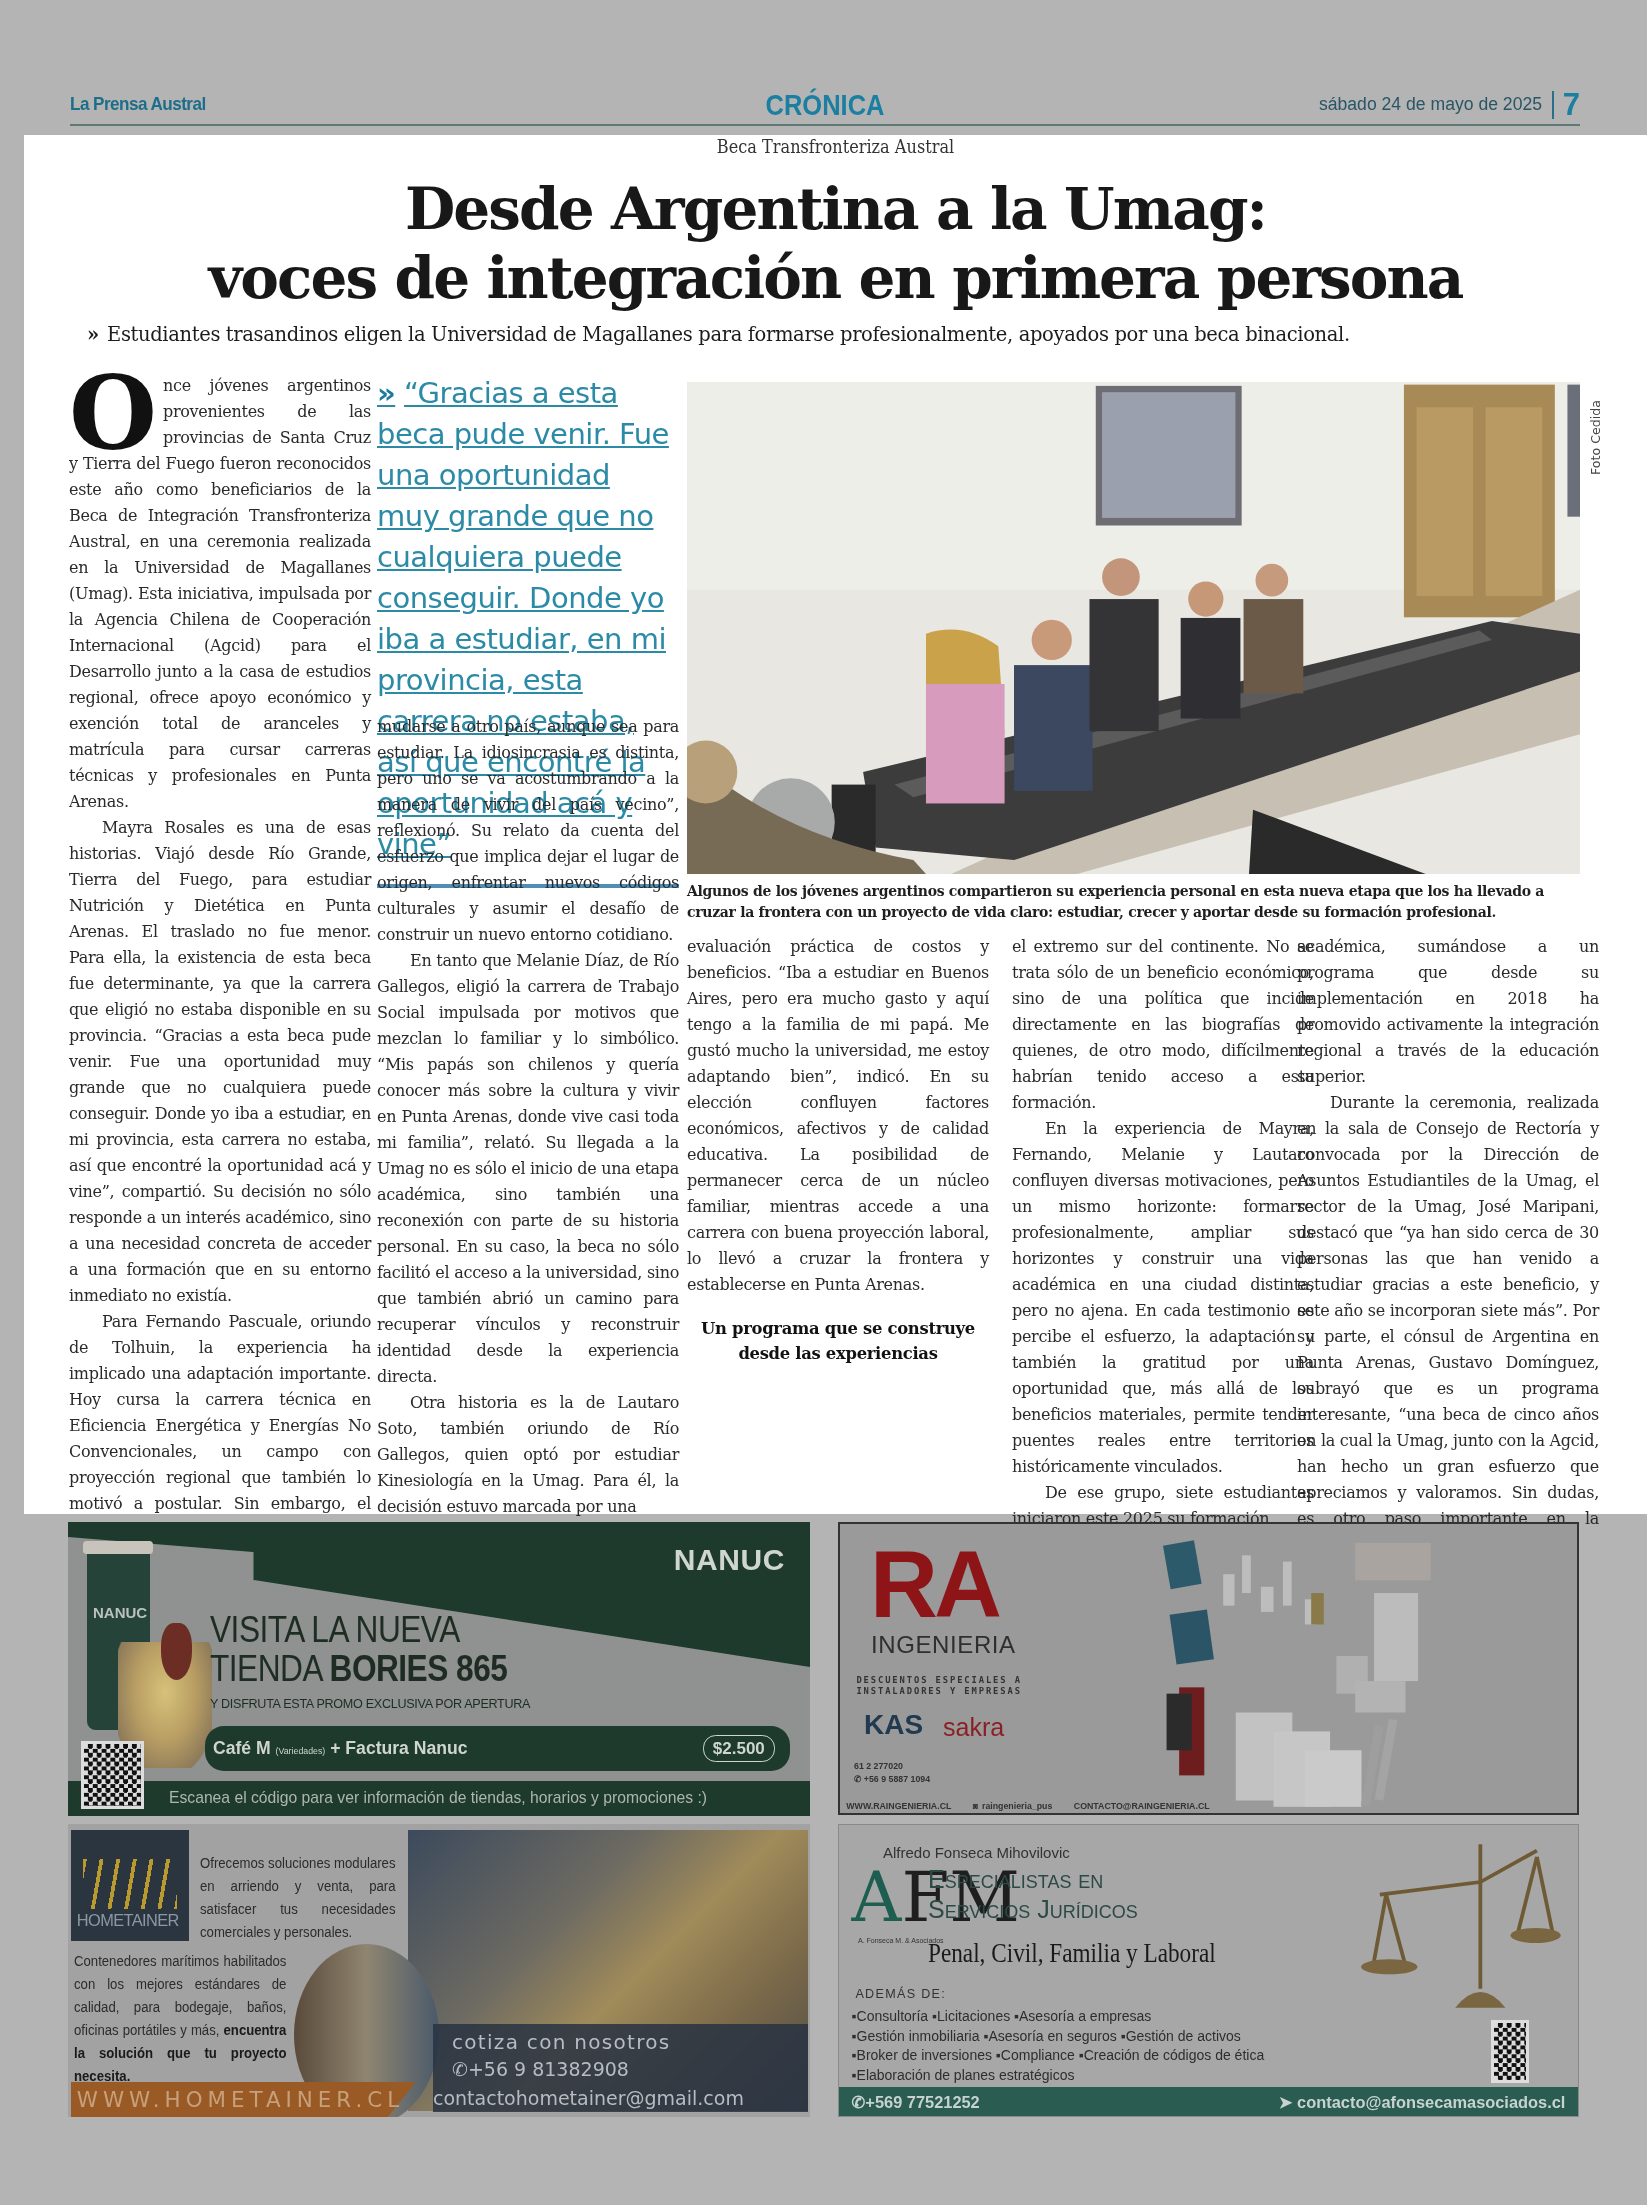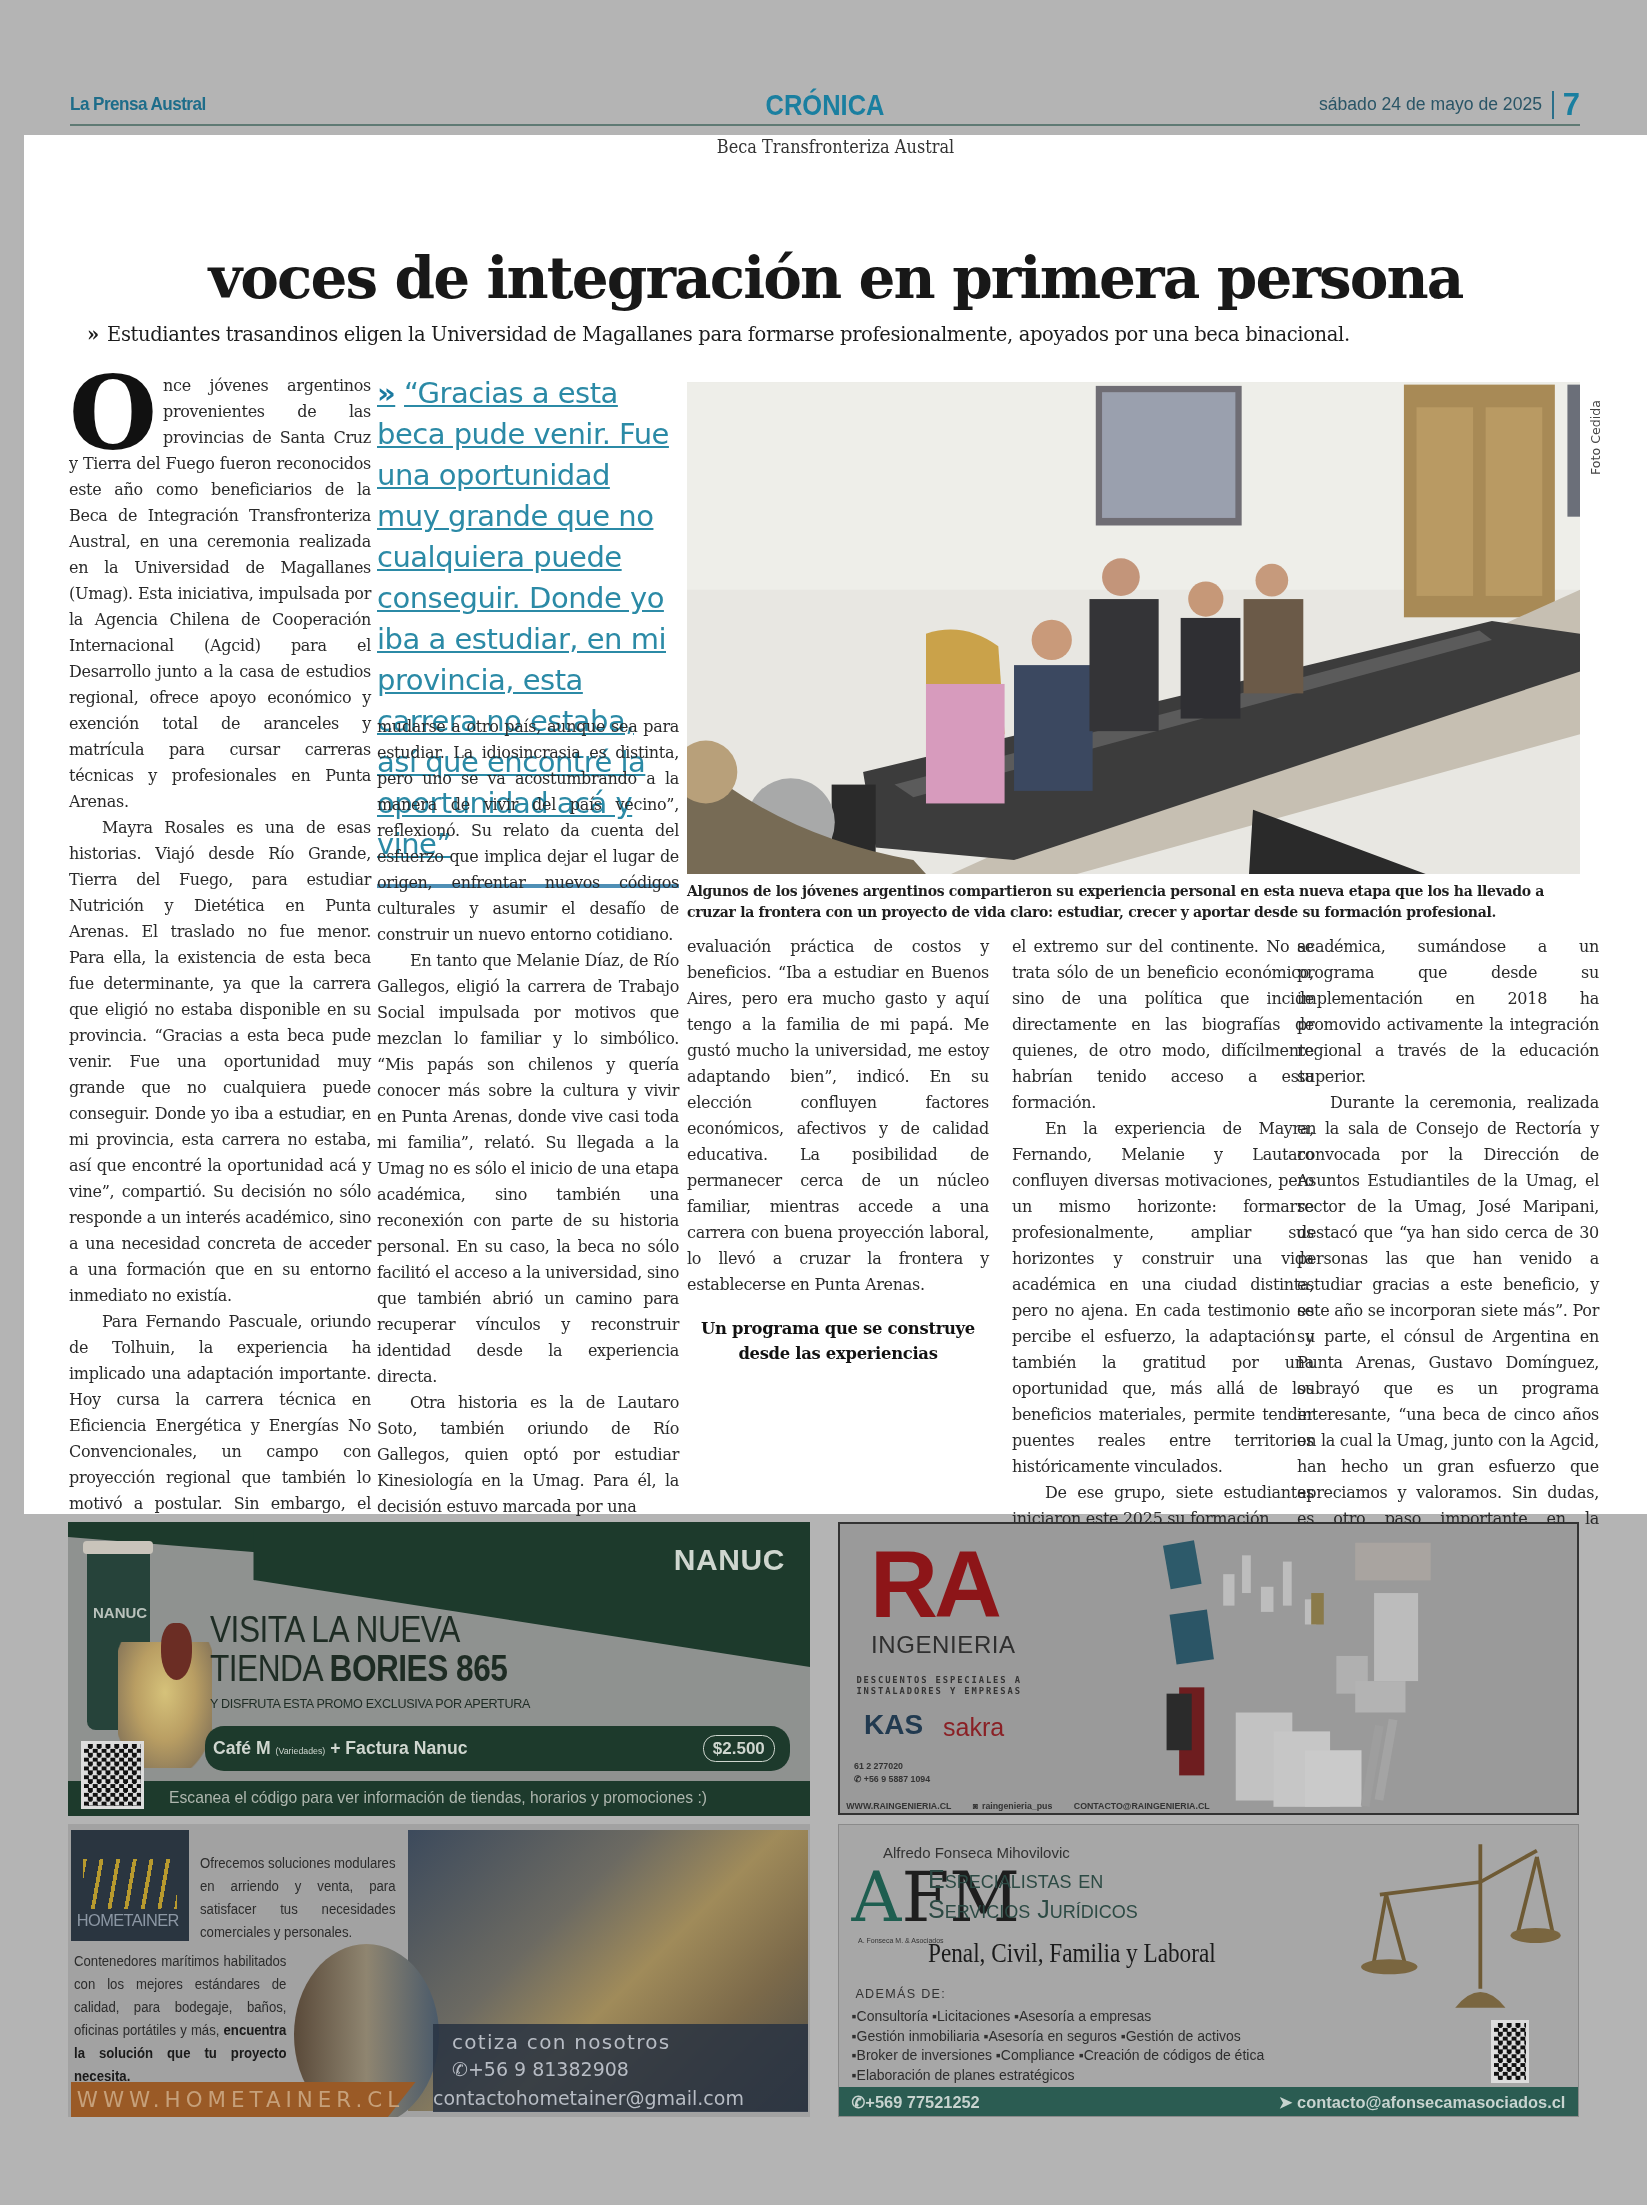--- a/index.html
+++ b/index.html
@@ -122,21 +122,21 @@
   <span class="section">CRÓNICA</span>
   <span class="date">sábado 24 de mayo de 2025</span>
   <span class="sep"></span>
   <span class="pageno">7</span>
   <div class="rule"></div>
 </header>
 
 <article class="sheet">
   <div class="kicker">Beca Transfronteriza Austral</div>
   <h1 class="headline">
-    <br>
+    <span>Desde Argentina a la Umag:</span><br>
     <span>voces de integración en primera persona</span>
   </h1>
   <div class="deck">
     <span class="chev">»</span><span>Estudiantes trasandinos eligen la Universidad de Magallanes para formarse profesionalmente, apoyados por una beca binacional.</span>
   </div>
 
   <div class="col c1">
     <p class="first"><span class="dropcap">O</span><span>nce jóvenes argentinos provenientes de las provincias de Santa Cruz y Tierra del Fuego fueron reconocidos este año como beneficiarios de la Beca de Integración Transfronteriza Austral, en una ceremonia realizada en la Universidad de Magallanes (Umag). Esta iniciativa, impulsada por la Agencia Chilena de Cooperación Internacional (Agcid) para el Desarrollo junto a la casa de estudios regional, ofrece apoyo económico y exención total de aranceles y matrícula para cursar carreras técnicas y profesionales en Punta Arenas.</span></p>
     <p>Mayra Rosales es una de esas historias. Viajó desde Río Grande, Tierra del Fuego, para estudiar Nutrición y Dietética en Punta Arenas. El traslado no fue menor. Para ella, la existencia de esta beca fue determinante, ya que la carrera que eligió no estaba disponible en su provincia. “Gracias a esta beca pude venir. Fue una oportunidad muy grande que no cualquiera puede conseguir. Donde yo iba a estudiar, en mi provincia, esta carrera no estaba, así que encontré la oportunidad acá y vine”, compartió. Su decisión no sólo responde a un interés académico, sino a una necesidad concreta de acceder a una formación que en su entorno inmediato no existía.</p>
     <p>Para Fernando Pascuale, oriundo de Tolhuin, la experiencia ha implicado una adaptación importante. Hoy cursa la carrera técnica en Eficiencia Energética y Energías No Convencionales, un campo con proyección regional que también lo motivó a postular. Sin embargo, el paso de planear a concretar el viaje fue todo un proceso. “No es fácil</p>

